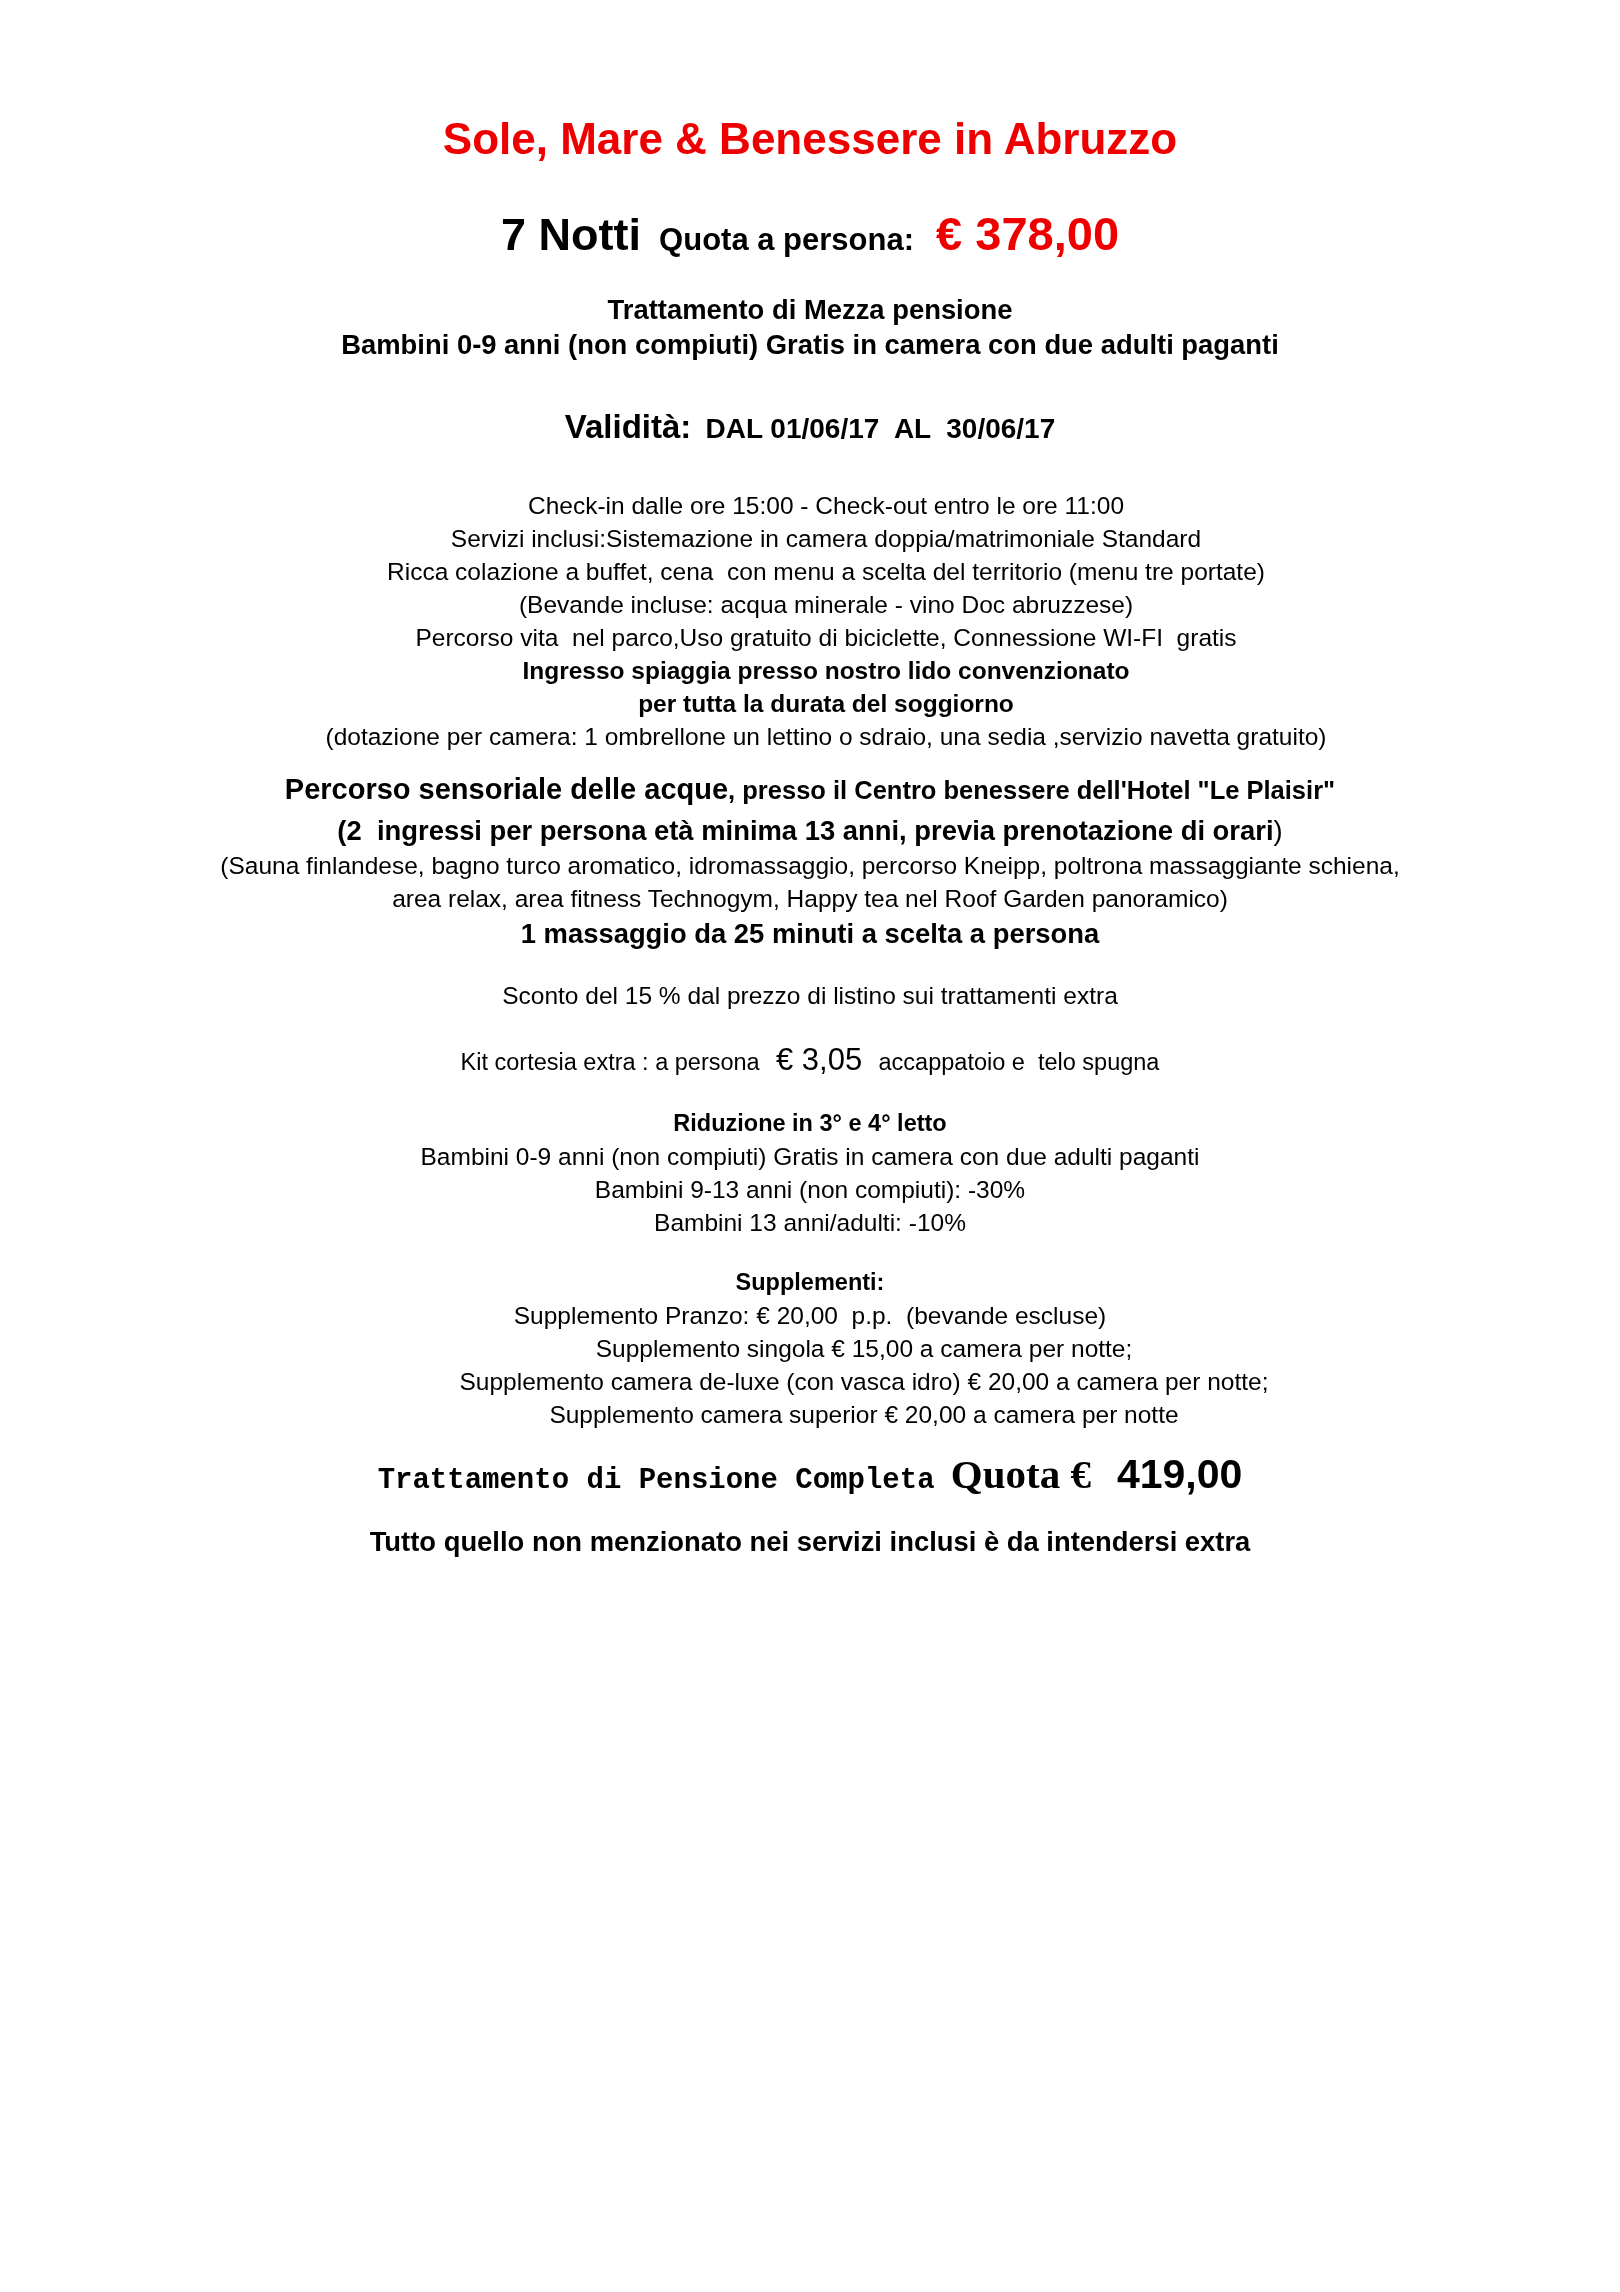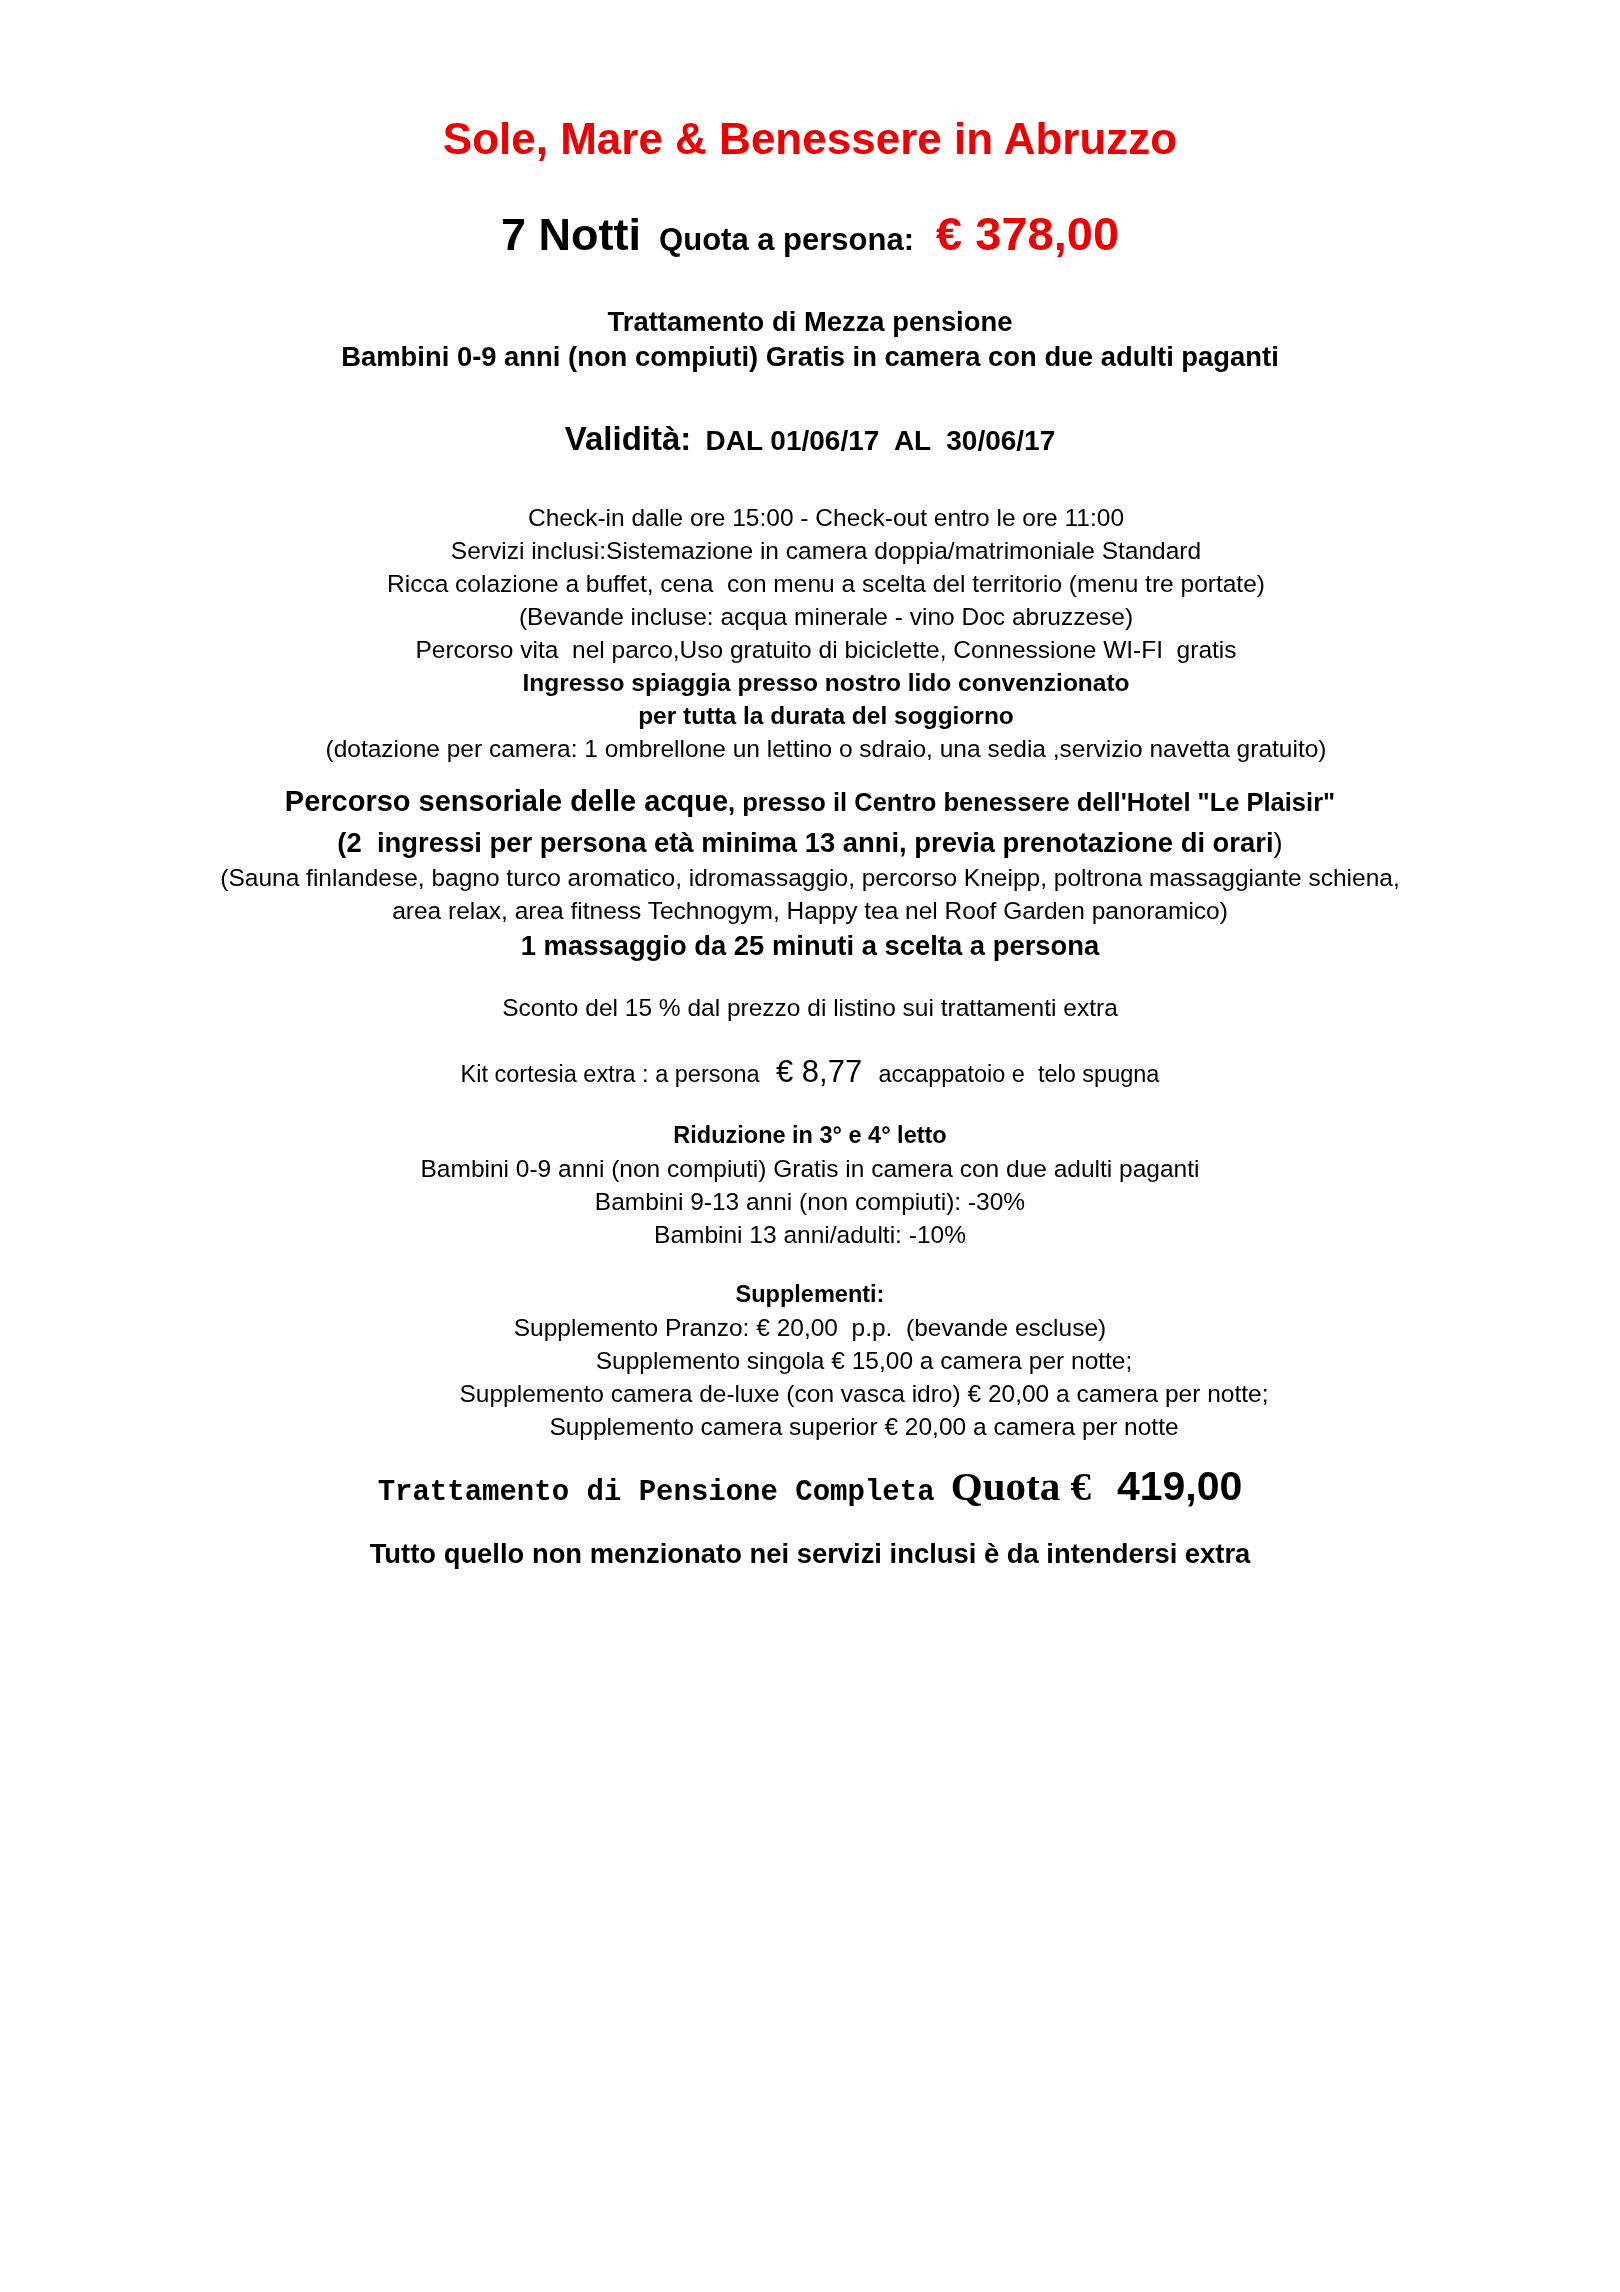--- a/index.html
+++ b/index.html
@@ -22,21 +22,21 @@
     font-weight: 700;
     line-height: 57px;
     color: var(--accent-red);
   }
 
   .offer-line { margin-top: 39px; line-height: 55px; }
   .nights { font-size: 45px; font-weight: 700; }
   .quota-label { font-size: 31px; font-weight: 700; margin-left: 13.7px; }
   .price-big { font-size: 47px; font-weight: 700; color: var(--accent-red); margin-left: 17.6px; }
 
-  .treatment-block { margin-top: 32px; }
+  .treatment-block { margin-top: 20px; }
   .treatment-block p { font-size: 27.4px; font-weight: 700; line-height: 35px; }
 
   .validity-line { margin-top: 43px; line-height: 43px; }
   .validity-label { font-size: 33px; font-weight: 700; }
   .validity-dates { font-size: 28px; font-weight: 700; margin-left: 9.8px; }
 
   .services-block { margin-top: 35px; padding-left: 32px; }
   .services-block p { font-size: 24.5px; font-weight: 400; line-height: 33px; }
   .services-block p.b { font-weight: 700; }
 
@@ -113,21 +113,21 @@
     </p>
     <p class="wellness-details" data-bind="wellness.details1">(Sauna finlandese, bagno turco aromatico, idromassaggio, percorso Kneipp, poltrona massaggiante schiena,</p>
     <p class="wellness-details" data-bind="wellness.details2">area relax, area fitness Technogym, Happy tea nel Roof Garden panoramico)</p>
     <p class="massage-line" data-bind="wellness.massage">1 massaggio da 25 minuti a scelta a persona</p>
   </div>
 
   <p class="discount-line" data-bind="discount">Sconto del 15 % dal prezzo di listino sui trattamenti extra</p>
 
   <div class="kit-line">
     <span data-bind="kit.prefix">Kit cortesia extra : a persona</span>
-    <span class="kit-price" data-bind="kit.price">€ 8,77</span>
+    <span class="kit-price" data-bind="kit.price">€ 3,05</span>
     <span data-bind="kit.suffix">accappatoio e  telo spugna</span>
   </div>
 
   <div class="reductions-block">
     <p class="section-title" data-bind="reductions.title">Riduzione in 3° e 4° letto</p>
     <p data-bind="reductions.line1">Bambini 0-9 anni (non compiuti) Gratis in camera con due adulti paganti</p>
     <p data-bind="reductions.line2">Bambini 9-13 anni (non compiuti): -30%</p>
     <p data-bind="reductions.line3">Bambini 13 anni/adulti: -10%</p>
   </div>
 

